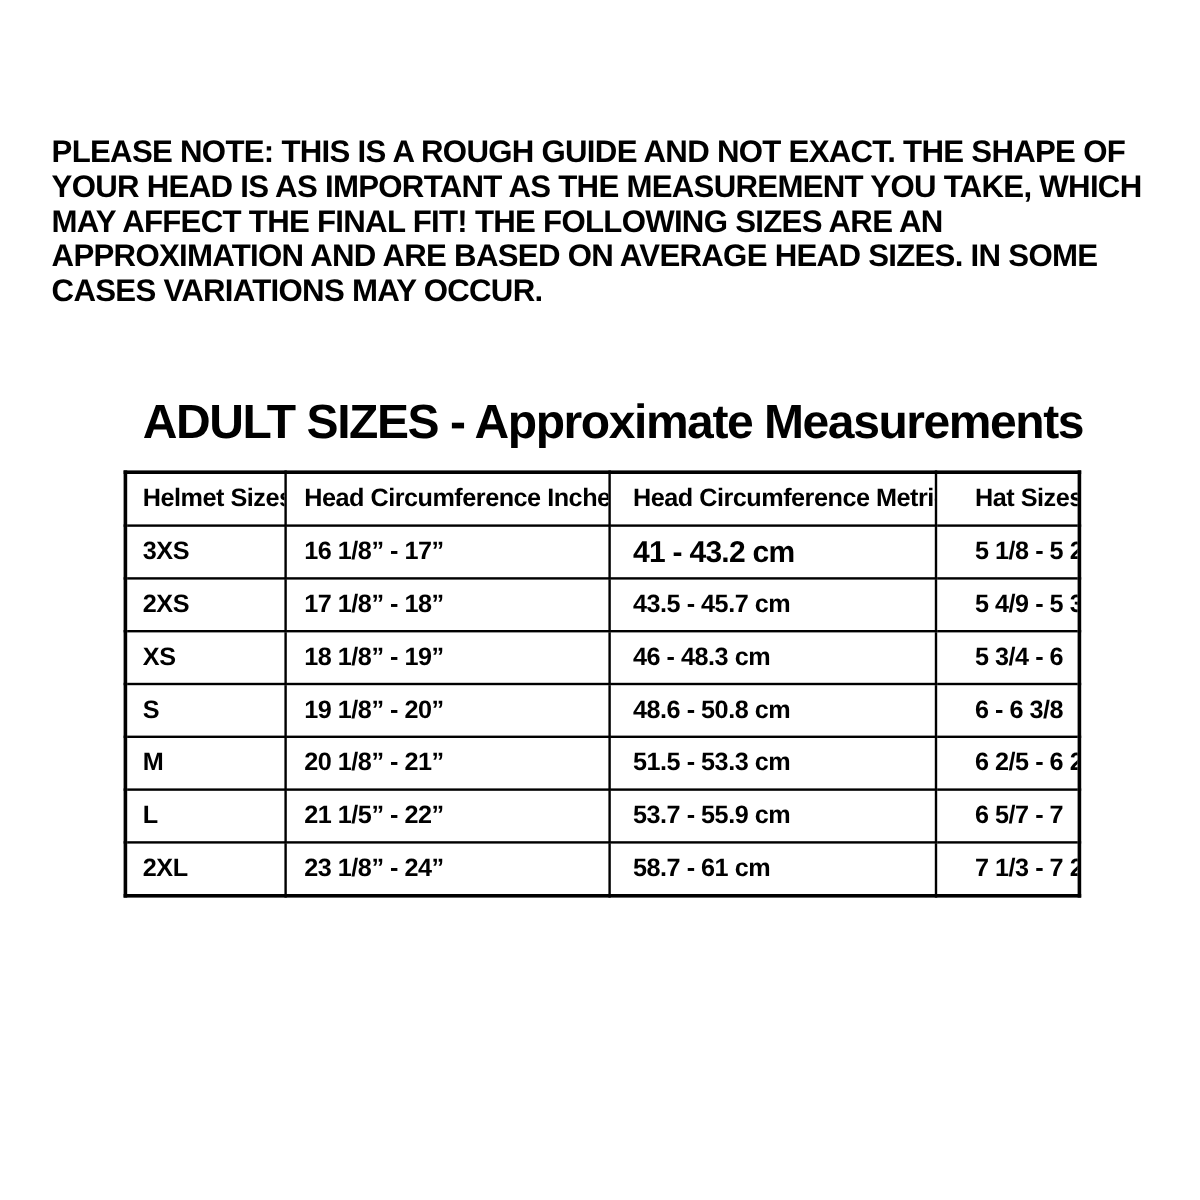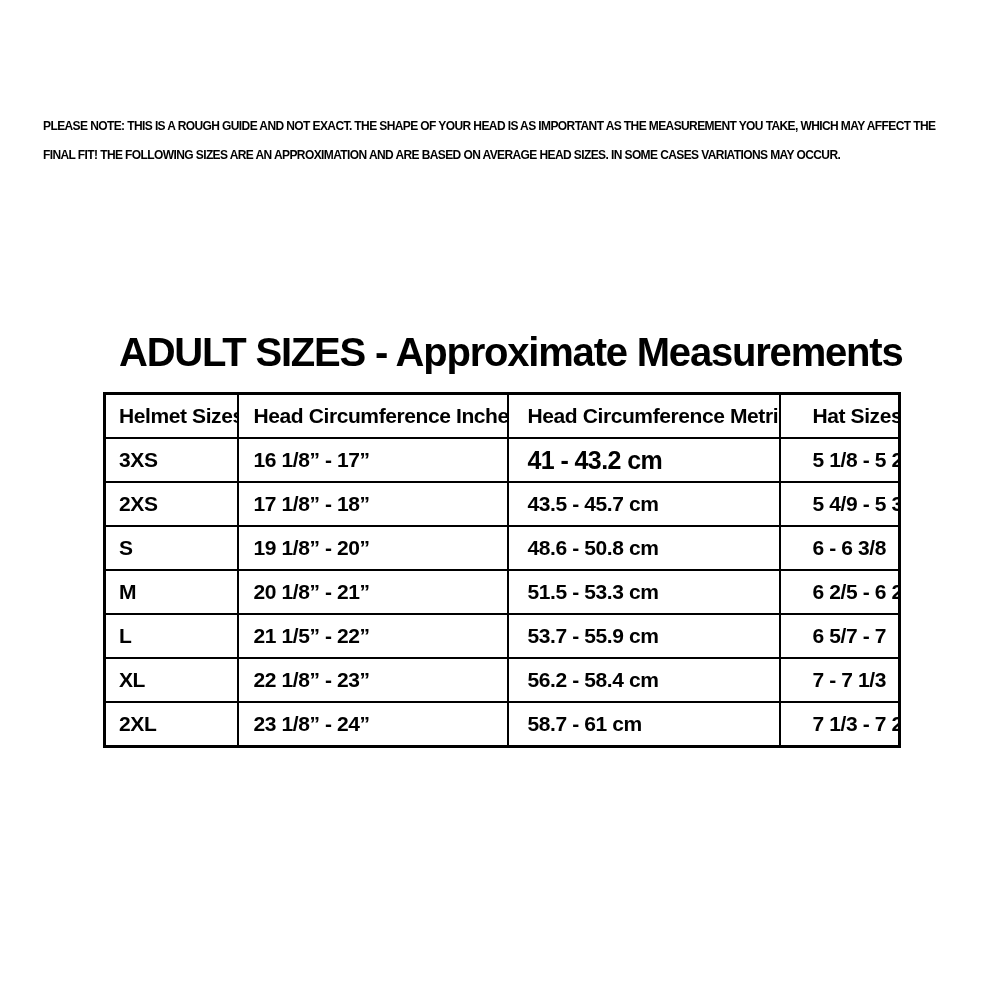--- a/index.html
+++ b/index.html
@@ -8,21 +8,21 @@
     width:1000px; height:1000px;
     background:#ffffff;
     color:#000000;
     font-family:"Liberation Sans", sans-serif;
     overflow:hidden;
   }
   .note {
     position:absolute;
     left:43px; width:912px;
     margin:0;
-    font-size:12px;
+    font-size:26px;
     font-weight:bold;
     line-height:29px;
     letter-spacing:-0.6px;
   }
   #note-please { top:112px; }
   #note-attention { top:204px; }
   .heading {
     position:absolute;
     left:107px; top:318px;
     margin:12px;
@@ -90,44 +90,44 @@
           <td class="emph">41 - 43.2 cm</td>
           <td>5 1/8 - 5 2/5</td>
         </tr>
         <tr>
           <td>2XS</td>
           <td>17 1/8” - 18”</td>
           <td>43.5 - 45.7 cm</td>
           <td>5 4/9 - 5 3/4</td>
         </tr>
         <tr>
+          <td>XS</td>
+          <td>18 1/8” - 19”</td>
+          <td>46 - 48.3 cm</td>
+          <td>5 3/4 - 6</td>
+        </tr>
+        <tr>
           <td>S</td>
           <td>19 1/8” - 20”</td>
           <td>48.6 - 50.8 cm</td>
           <td>6 - 6 3/8</td>
         </tr>
         <tr>
           <td>M</td>
           <td>20 1/8” - 21”</td>
           <td>51.5 - 53.3 cm</td>
           <td>6 2/5 - 6 2/3</td>
         </tr>
         <tr>
           <td>L</td>
           <td>21 1/5” - 22”</td>
           <td>53.7 - 55.9 cm</td>
           <td>6 5/7 - 7</td>
         </tr>
         <tr>
-          <td>XL</td>
-          <td>22 1/8” - 23”</td>
-          <td>56.2 - 58.4 cm</td>
-          <td>7 - 7 1/3</td>
-        </tr>
-        <tr>
           <td>2XL</td>
           <td>23 1/8” - 24”</td>
           <td>58.7 - 61 cm</td>
           <td>7 1/3 - 7 2/3</td>
         </tr>
       </tbody>
   </table>
 
 </div>
 

